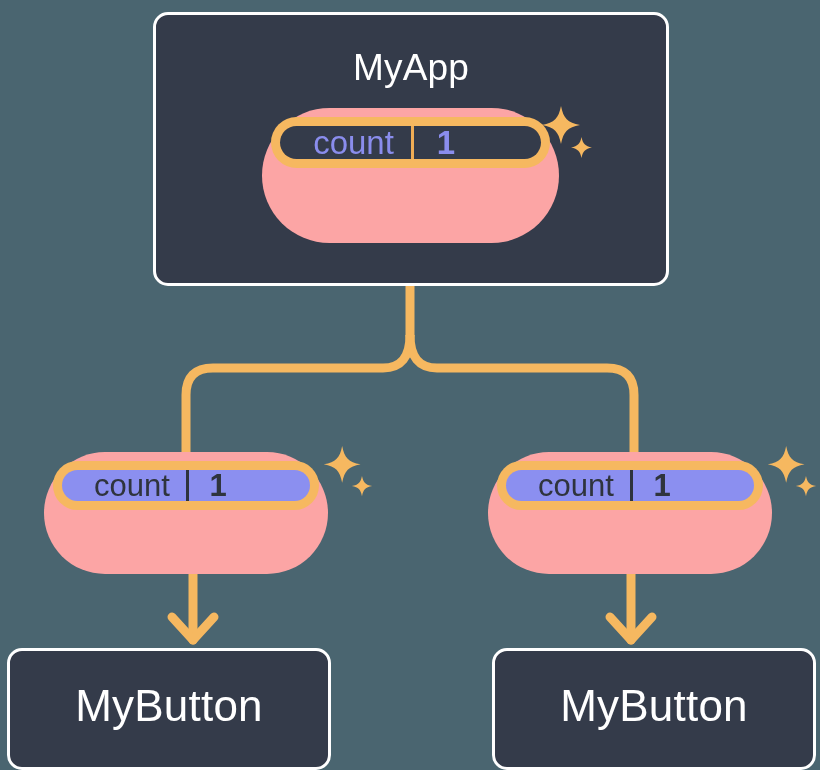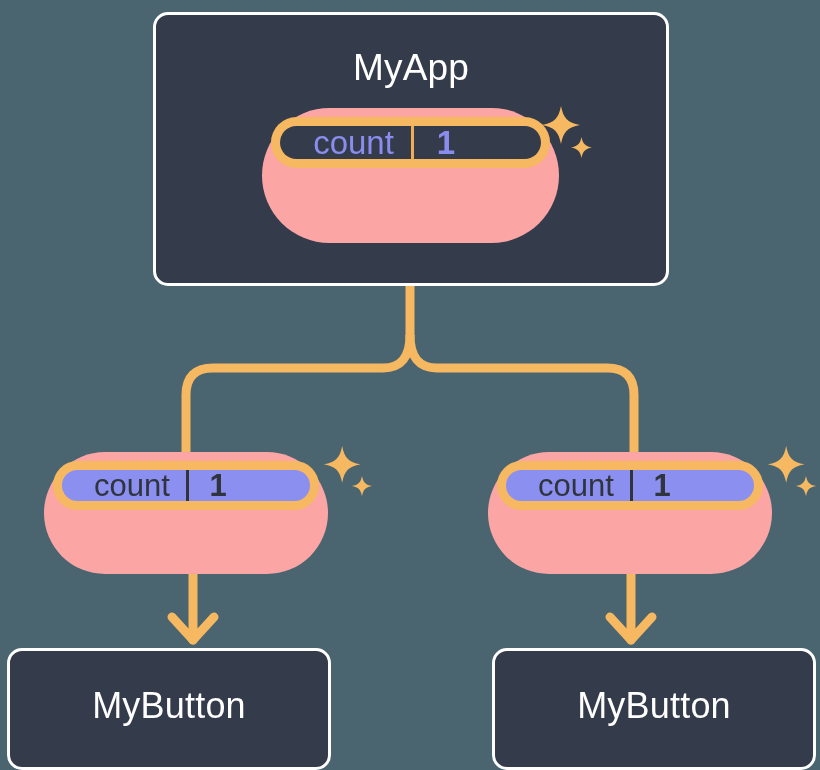--- a/index.html
+++ b/index.html
@@ -75,21 +75,21 @@
   }
   #card-mybutton-right {
     left: 492px;
     top: 648px;
     width: 324px;
     height: 122px;
     border-bottom-left-radius: 15px;
     border-bottom-right-radius: 15px;
   }
   .card-leaf .card-title {
-    font-size: 36px;
+    font-size: 44px;
     margin-top: -6px;
   }
 
   
   .pill-wrap {
     position: absolute;
     z-index: 3;
   }
   .pill {
     position: relative;

